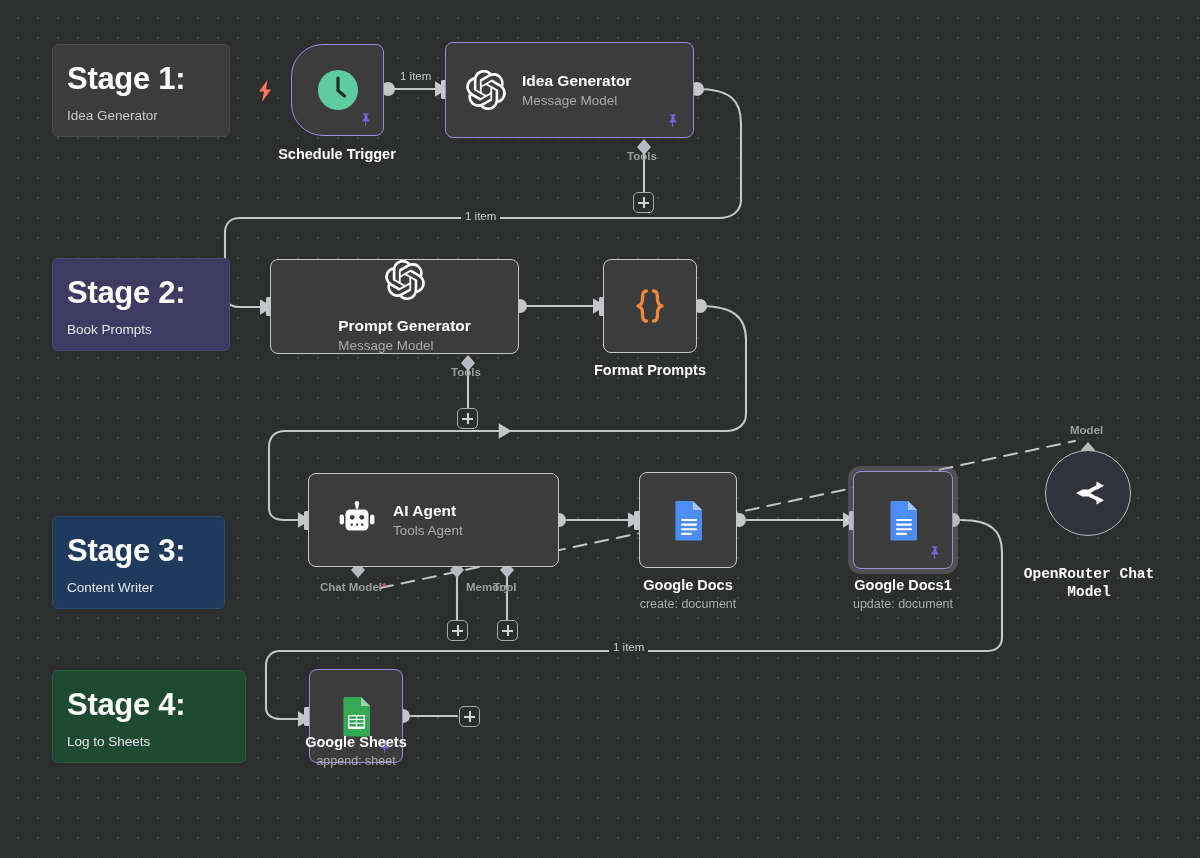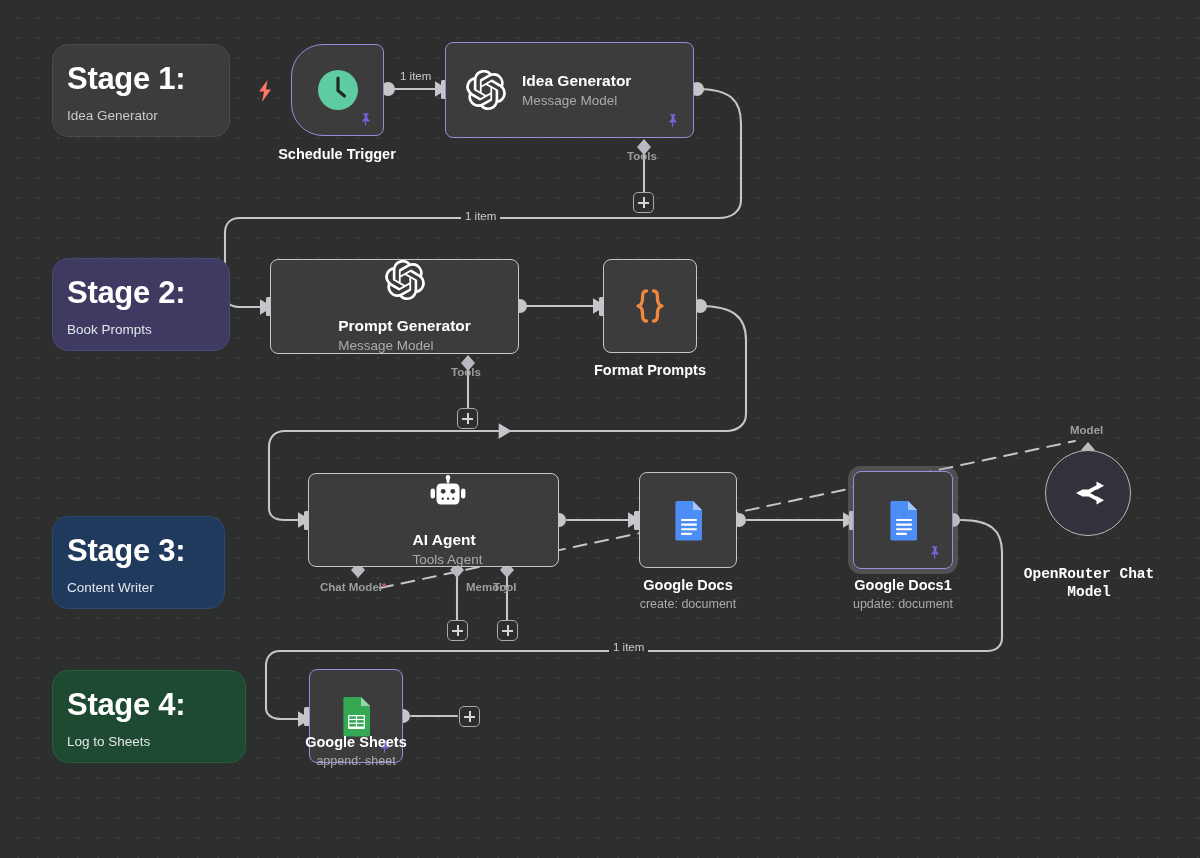--- a/index.html
+++ b/index.html
@@ -16,21 +16,21 @@
     background-image:
       radial-gradient(circle, #414243 1.1px, transparent 1.2px);
     background-size: 20px 20px;
     background-position: 8px 8px;
   }
   #edges { position: absolute; inset: 0; width: 1200px; height: 858px; pointer-events: none; }
 
   
   .sticky {
     position: absolute;
-    border-radius: 16px;
+    border-radius: 6px;
     padding: 18px 14px 0 14px;
     overflow: hidden;
   }
   .sticky .s-title {
     font-size: 31px;
     font-weight: bold;
     color: #ffffff;
     line-height: 1.05;
     letter-spacing: -0.3px;
   }
@@ -309,21 +309,21 @@
       <svg width="46" height="46" viewBox="0 0 46 46">
         <path d="M19.5 8 C15.5 8 15.5 12 15.5 16 C15.5 20 13.5 23 11 23 C13.5 23 15.5 26 15.5 30 C15.5 34 15.5 38 19.5 38" stroke="#f0883e" stroke-width="3.3" fill="none" stroke-linecap="round" stroke-linejoin="round"></path>
         <path d="M26.5 8 C30.5 8 30.5 12 30.5 16 C30.5 20 32.5 23 35 23 C32.5 23 30.5 26 30.5 30 C30.5 34 30.5 38 26.5 38" stroke="#f0883e" stroke-width="3.3" fill="none" stroke-linecap="round" stroke-linejoin="round"></path>
       </svg>
     </span>
   </div>
   <div class="caption" style="left:544px; top:362px; width:212px;">
     <span>Format Prompts</span>
   </div>
 
-  <div class="node" style="left:308px; top:473px; width:251px; height:94px; padding-left:28px; gap:16px;flex-direction:column;">
+  <div class="node" style="left:308px; top:473px; width:251px; height:94px; padding-left:28px; gap:16px;">
     <span class="node-icon">
       <svg width="40" height="40" viewBox="0 0 40 40" fill="#ffffff">
         <rect x="18.6" y="4" width="2.8" height="5" rx="1.2"></rect>
         <circle cx="20" cy="3.4" r="2.3"></circle>
         <rect x="8.5" y="9.5" width="23" height="21" rx="4.5"></rect>
         <rect x="2.6" y="14.5" width="4.4" height="10" rx="2.2"></rect>
         <rect x="33" y="14.5" width="4.4" height="10" rx="2.2"></rect>
         <circle cx="15.2" cy="17.3" r="2.4" fill="#3c3c3c"></circle>
         <circle cx="24.8" cy="17.3" r="2.4" fill="#3c3c3c"></circle>
         <rect x="13.6" y="23.4" width="2.3" height="2.3" rx="0.6" fill="#3c3c3c"></rect>

